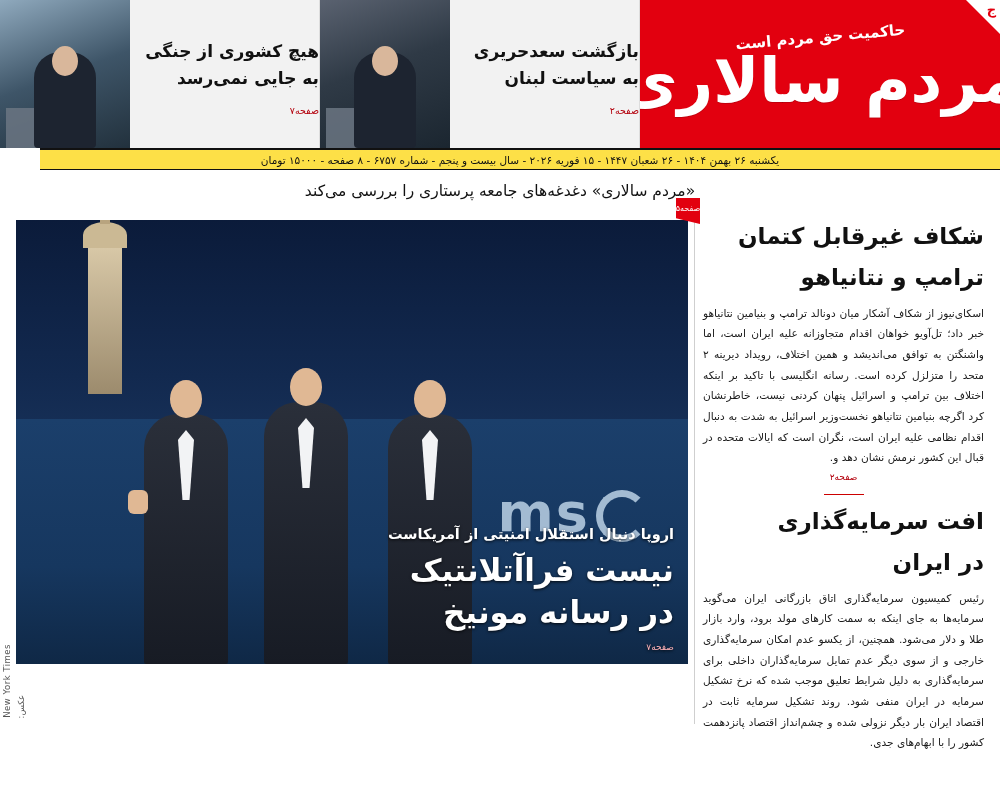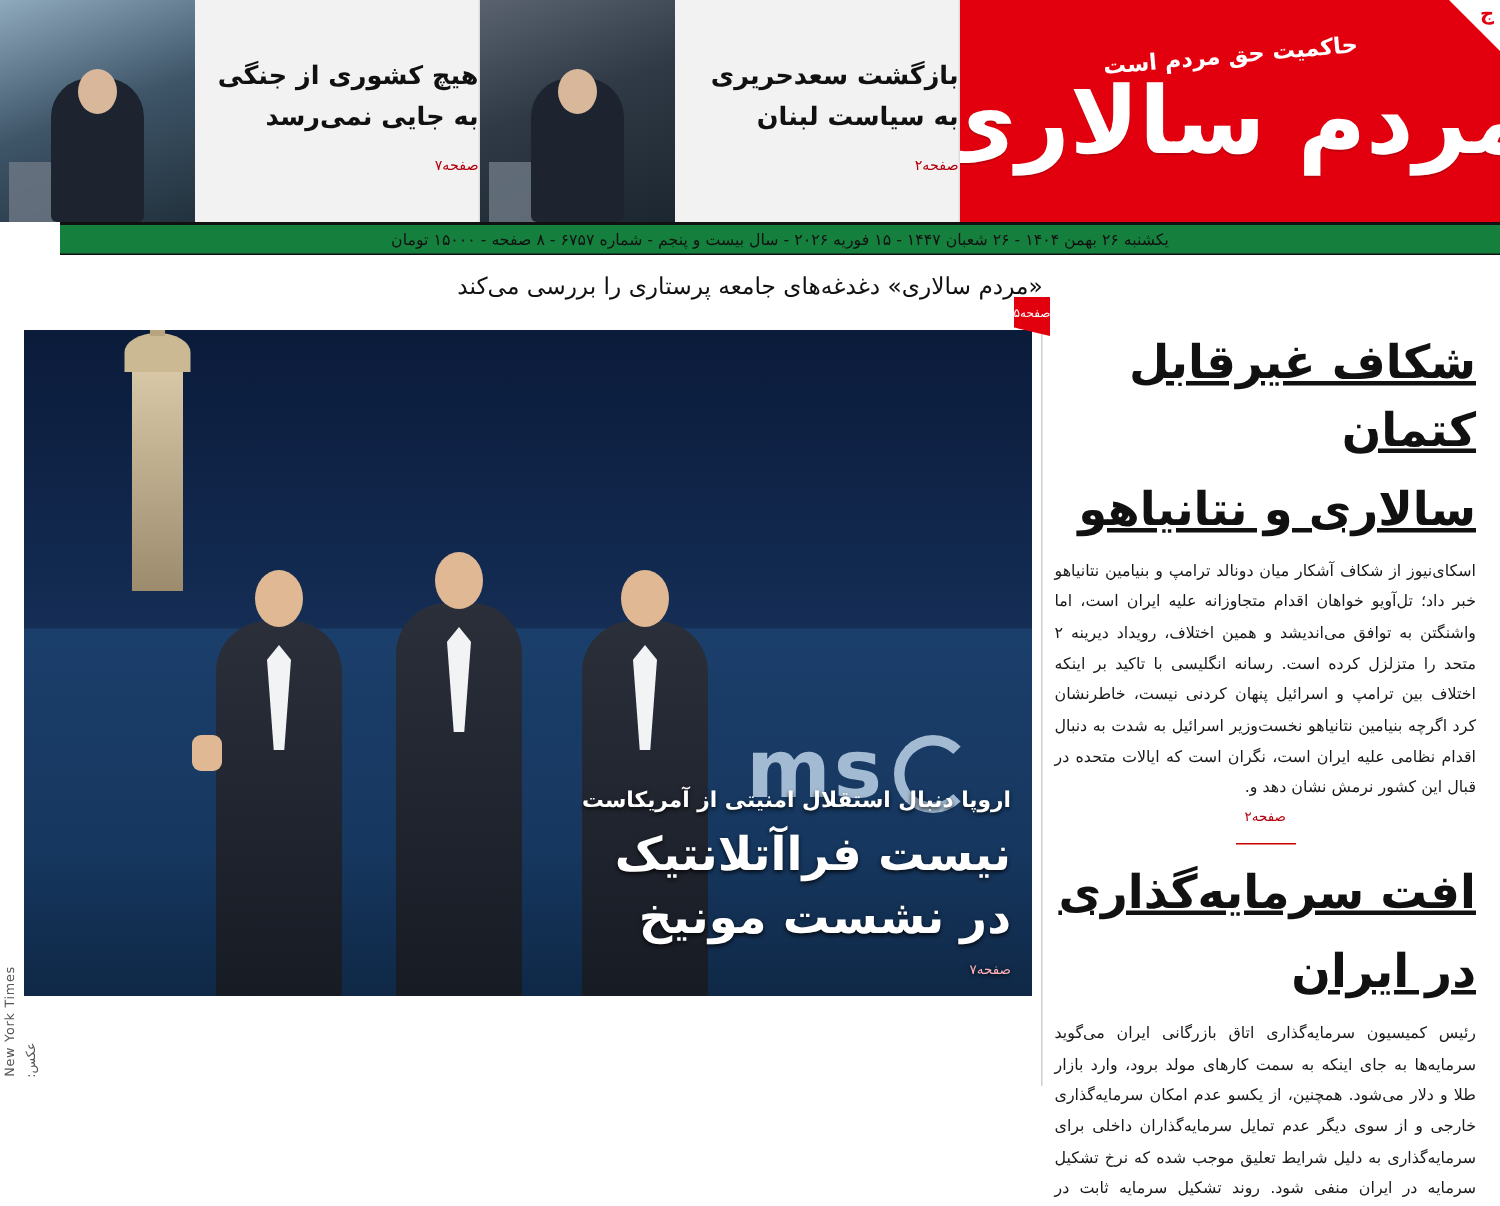--- a/index.html
+++ b/index.html
@@ -66,42 +66,42 @@
     font-size:17px; font-weight:bold; color:#111; line-height:1.55;
   }
   .teaser-page {
     font-size:9.5px; color:#b3000c; margin-top:14px; text-align:right;
   }
 
   
   .dateline {
     height:22px; border-top:2px solid #111; border-bottom:1px solid #111;
     display:flex; align-items:center; justify-content:center;
-    font-size:10.5px; color:#111; letter-spacing:0px; background:#15803d;margin-left:40px;
+    font-size:10.5px; color:#111; letter-spacing:0px; background:#fde047;margin-left:40px;
   }
 
   
   .lead-wrap { padding: 12px 16px 6px 16px; text-align:center; }
   .lead-kicker { font-size:15.5px; color:#111; font-weight:normal; margin-bottom:8px; }
   .lead-title {
     font-size:43px; font-weight:bold; color:#0d0d0d; line-height:1.25;
     letter-spacing:-0.5px;
   }
 
   
   .body { display:flex; flex-direction:row; height:510px; padding:6px 0 0 0; }
 
   
   .col-right {
     width: 306px; padding: 0 16px 0 8px; text-align:right; direction:rtl;
     border-left:1px solid #cfcfcf;
   }
   .story { margin-bottom: 12px; }
   .story-title {
-    font-size:31px; font-weight:bold; line-height:1.45; color:#111; margin-bottom:8px;text-decoration:underline;
+    font-size:23px; font-weight:bold; line-height:1.45; color:#111; margin-bottom:8px;
   }
   .story-body {
     font-size:10.6px; line-height:1.95; color:#1a1a1a; text-align:justify;
   }
   .story-sep {
     width:40px; height:1px; background:#c00; margin:10px auto 10px auto;
   }
   .story-page { font-size:9px; color:#b3000c; text-align:center; margin:4px 0 2px 0;}
 
   
@@ -229,21 +229,21 @@
   <div class="lead-wrap">
     <div class="lead-kicker">«مردم سالاری» دغدغه‌های جامعه پرستاری را بررسی می‌کند</div>
   </div>
 
   <div class="body">
 
     <div class="col-right">
 
       <div class="story">
         <div class="story-title">شکاف غیرقابل کتمان</div>
-        <div class="story-title">سالاری و نتانیاهو</div>
+        <div class="story-title">ترامپ و نتانیاهو</div>
         <div class="story-body">اسکای‌نیوز از شکاف آشکار میان دونالد ترامپ و بنیامین نتانیاهو خبر داد؛ تل‌آویو خواهان اقدام متجاوزانه علیه ایران است، اما واشنگتن به توافق می‌اندیشد و همین اختلاف، رویداد دیرینه ۲ متحد را متزلزل کرده است. رسانه انگلیسی با تاکید بر اینکه اختلاف بین ترامپ و اسرائیل پنهان کردنی نیست، خاطرنشان کرد اگرچه بنیامین نتانیاهو نخست‌وزیر اسرائیل به شدت به دنبال اقدام نظامی علیه ایران است، نگران است که ایالات متحده در قبال این کشور نرمش نشان دهد و.</div>
         <div class="story-page">صفحه۲</div>
       </div>
 
       <div class="story-sep"></div>
 
       <div class="story">
         <div class="story-title">افت سرمایه‌گذاری</div>
         <div class="story-title">در ایران</div>
         <div class="story-body">رئیس کمیسیون سرمایه‌گذاری اتاق بازرگانی ایران می‌گوید سرمایه‌ها به جای اینکه به سمت کارهای مولد برود، وارد بازار طلا و دلار می‌شود. همچنین، از یکسو عدم امکان سرمایه‌گذاری خارجی و از سوی دیگر عدم تمایل سرمایه‌گذاران داخلی برای سرمایه‌گذاری به دلیل شرایط تعلیق موجب شده که نرخ تشکیل سرمایه در ایران منفی شود. روند تشکیل سرمایه ثابت در اقتصاد ایران بار دیگر نزولی شده و چشم‌انداز اقتصاد پانزدهمت کشور را با ابهام‌های جدی.</div>
@@ -270,21 +270,21 @@
             <div class="shirt"></div>
         </div>
         <div class="ph-person p-c">
           <div class="face"></div>
             <div class="shirt"></div>
         </div>
 
         <div class="photo-caption">
           <div class="cap-kicker">اروپا دنبال استقلال امنیتی از آمریکاست</div>
           <div class="cap-title">نیست فراآتلانتیک</div>
-          <div class="cap-title">در نشست مونیخ</div>
+          <div class="cap-title">در رسانه مونیخ</div>
           <div class="cap-page">صفحه۷</div>
         </div>
       </div>
 
       <div class="credit">New York Times</div>
       <div class="credit-fa">عکس:</div>
     </div>
 
   </div>
 </div>

